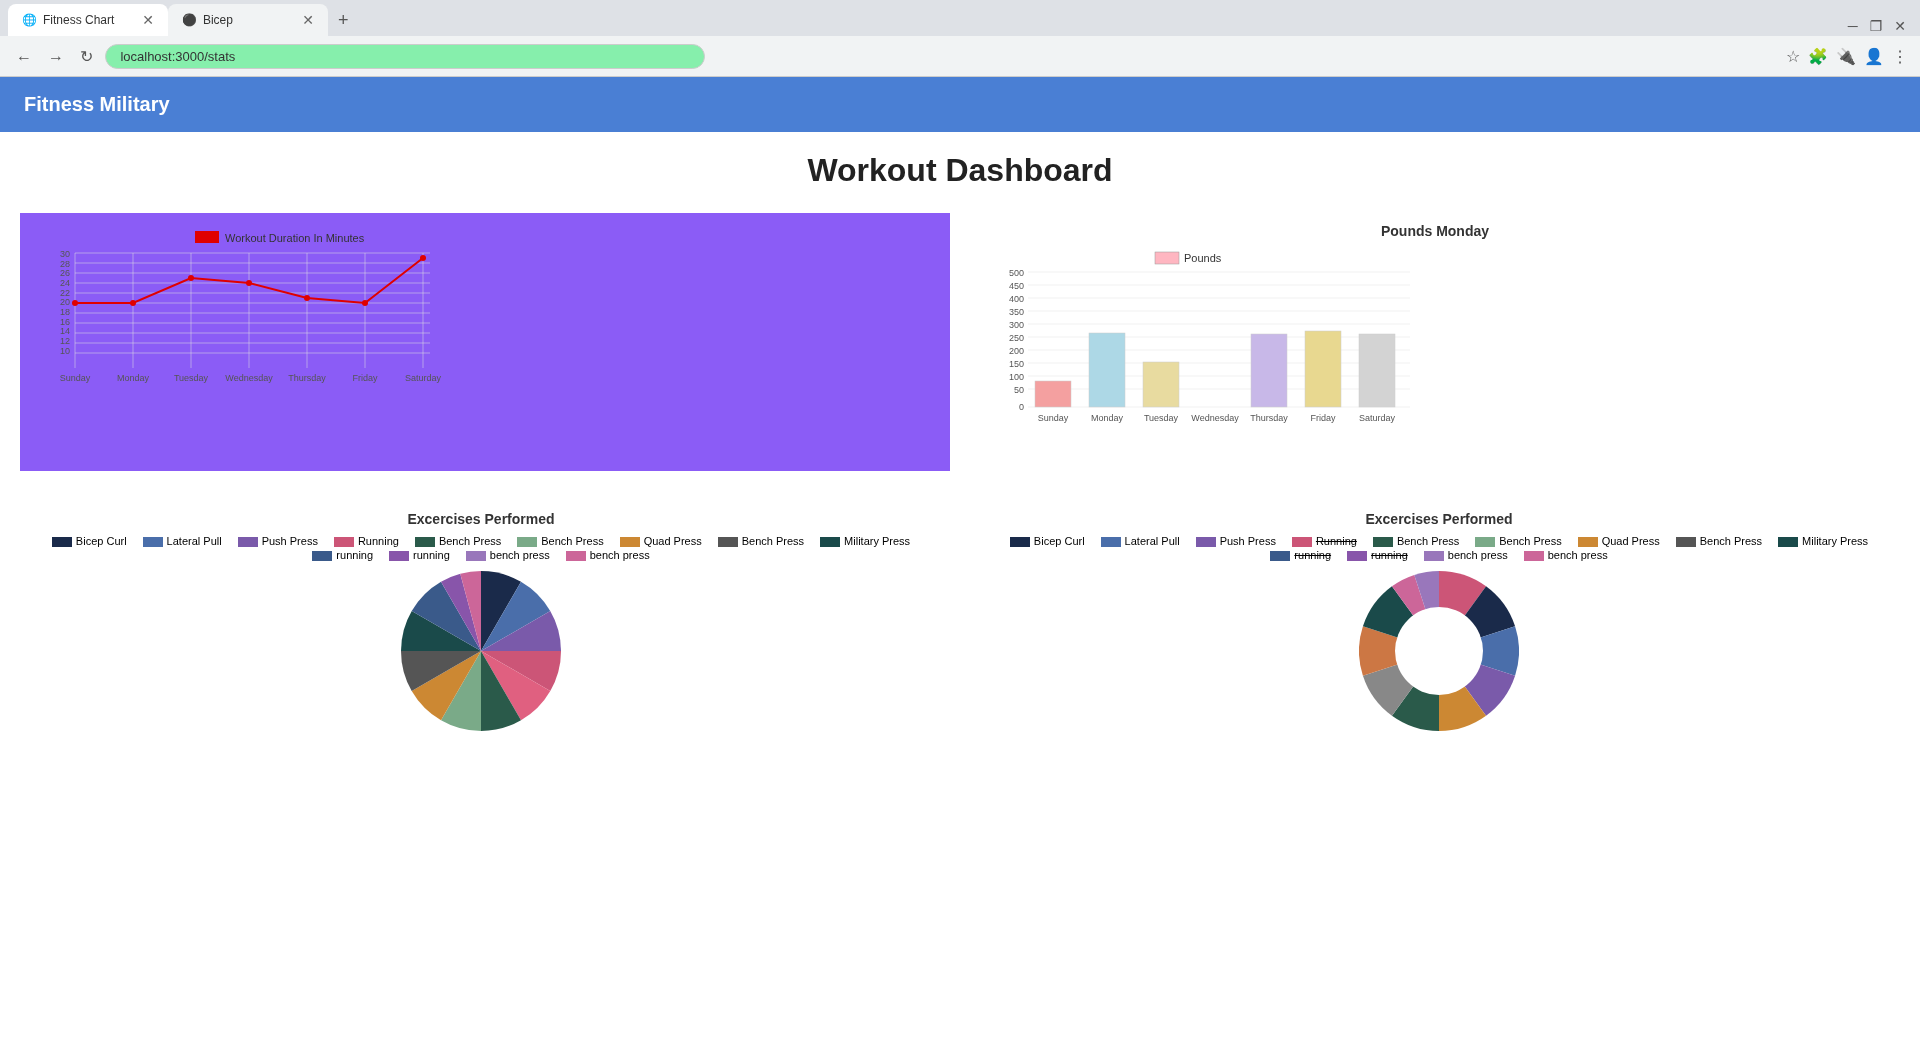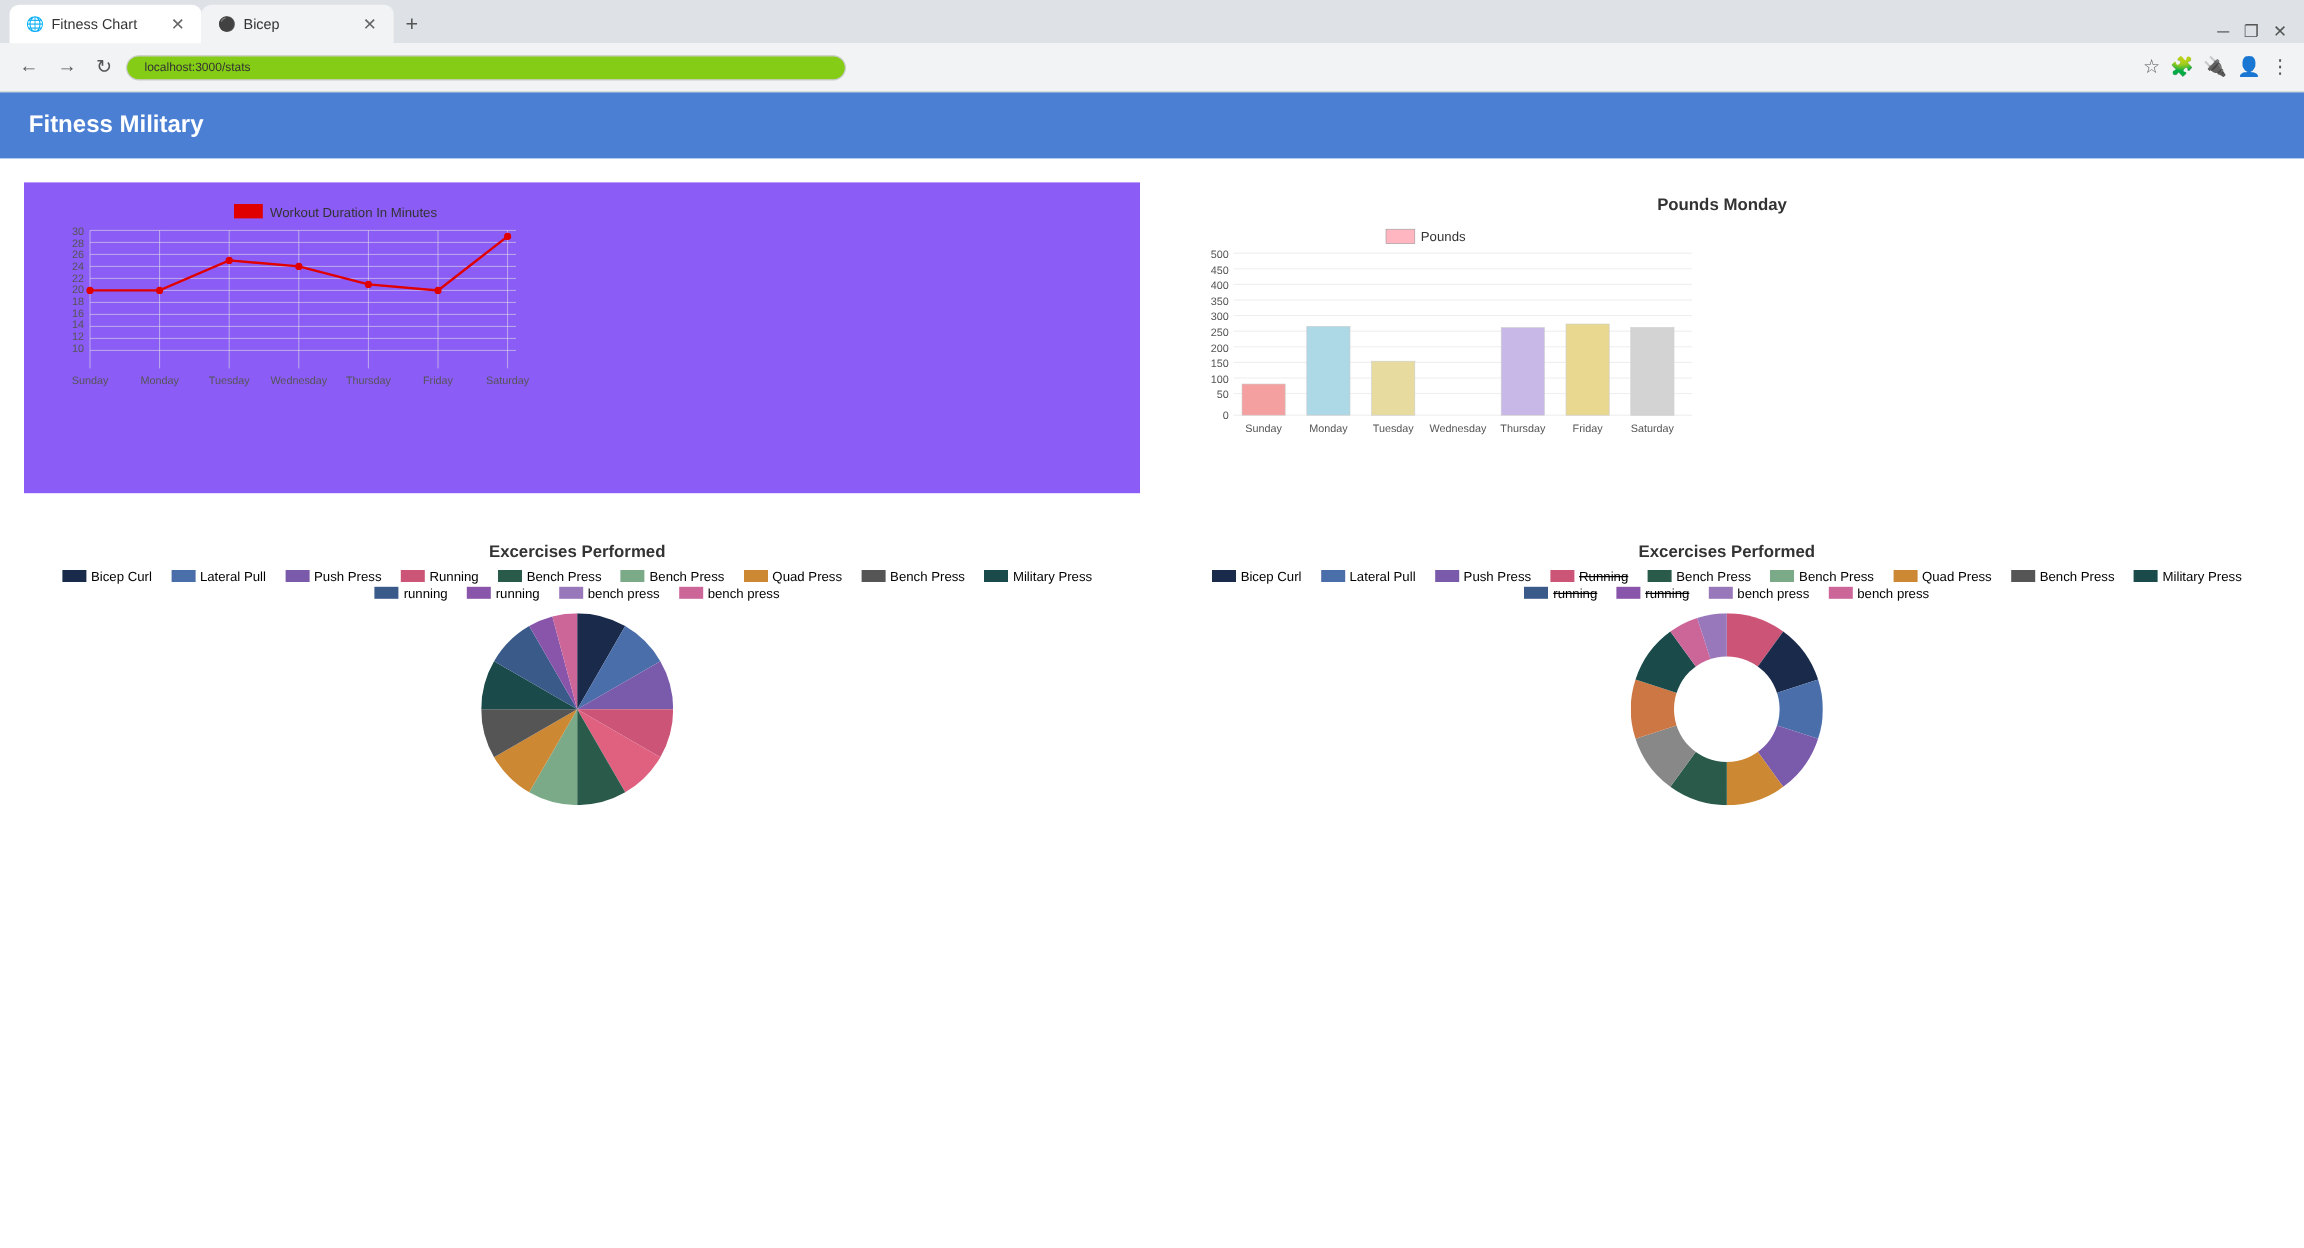--- a/index.html
+++ b/index.html
@@ -61,25 +61,25 @@
       background: none;
       border: none;
       color: #555;
       font-size: 16px;
       cursor: pointer;
       padding: 4px;
       border-radius: 50%;
     }
     .address-input {
       flex: 1;
-      background: #84cc16;
+      background: #86efac;
       border: 1px solid #ccc;
       border-radius: 16px;
       padding: 4px 14px;
-      font-size: 10px;
+      font-size: 13px;
       color: #333;
       max-width: 600px;
     }
     .browser-actions {
       display: flex;
       gap: 8px;
       margin-left: auto;
       align-items: center;
     }
     .browser-action-btn {
@@ -167,21 +167,21 @@
     .legend-grid {
       display: flex;
       flex-wrap: wrap;
       gap: 2px 16px;
       justify-content: center;
       margin-bottom: 10px;
       font-size: 11px;
     }
     .legend-item {
       display: flex;
-      align-items: flex-start;
+      align-items: flex-end;
       gap: 4px;
     }
     .legend-swatch {
       width: 20px;
       height: 10px;
       display: inline-block;
       flex-shrink: 0;
     }
     .legend-label-strikethrough {
       text-decoration: line-through;
@@ -223,20 +223,21 @@
       <button class="browser-action-btn">⋮</button>
     </div>
   </div>
 </div>
 
 <div class="app-header">
   <span>Fitness Military</span>
 </div>
 
 <div class="app-content">
+  <h1 class="dashboard-title">Workout Dashboard</h1>
 
   <div class="charts-row">
 
     <div class="chart-container line-chart-wrap">
       <svg width="420" height="210">
 
         <rect x="165" y="8" width="24" height="12" fill="#e00000"></rect>
         <text x="195" y="19" font-size="11" fill="#333">Workout Duration In Minutes</text>
 
         <g>

